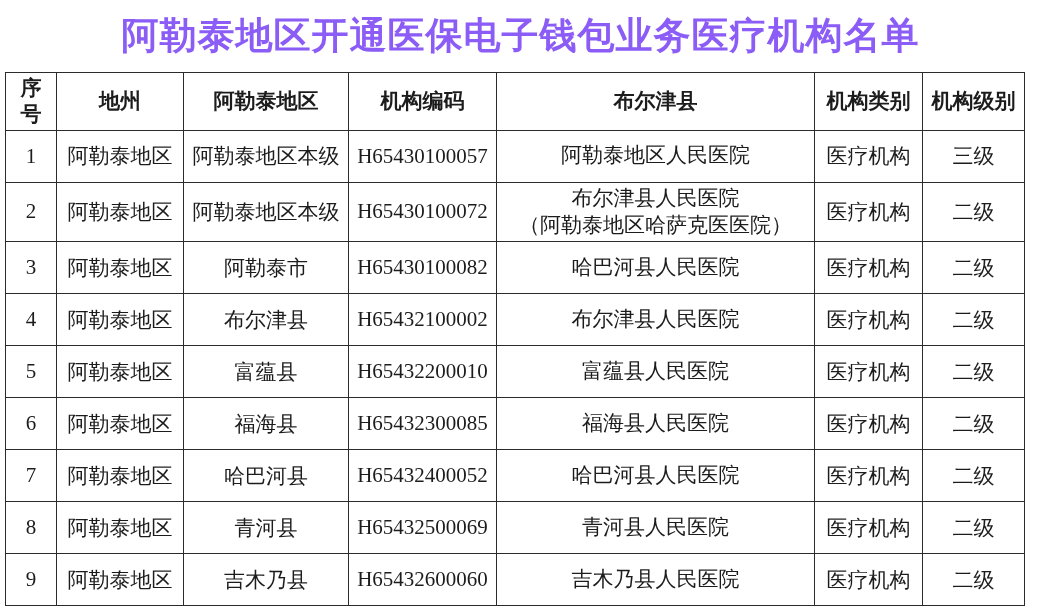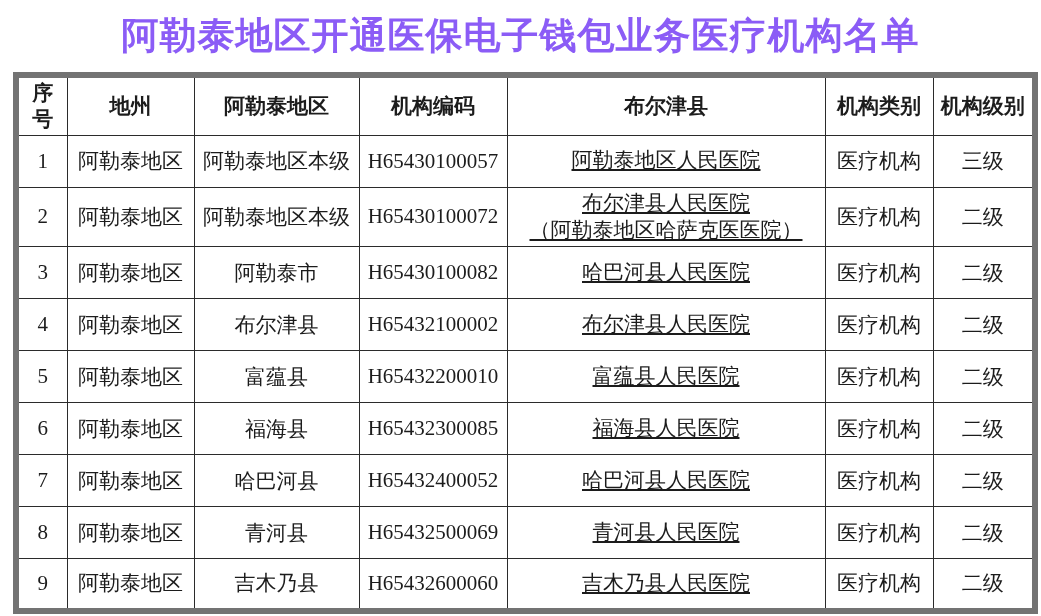--- a/index.html
+++ b/index.html
@@ -13,44 +13,43 @@
   .title {
     height: 72px;
     display: flex; align-items: center; justify-content: center;
     font-size: 37px; font-weight: bold;
     letter-spacing: 1px;
     color: #8b5cf6;
   }
   table.roster {
     border-collapse: collapse;
     table-layout: fixed;
-    margin-left: 13px;
+    margin-left: 5px;
     width: 1019px;
-    border: 6px solid #737373;
+    border: 1px solid #737373;
   }
   th, td {
     border: 1.5px solid #2b2b2b;
     text-align: center;
     vertical-align: middle;
     padding: 2px 4px;
     font-size: 21px;
     overflow: hidden;
   }
   th { font-weight: bold; height: 56px; }
   td { font-weight: normal; height: 52px; }
   th.wrap-vertical .hdr-label {
     display: inline-block;
     width: 24px;
     word-break: break-all;
     line-height: 1.25;
   }
   td.cell-name {
     white-space: pre-line;
     line-height: 1.3;
-    text-decoration: underline;
   }
 </style>
 </head>
 <body>
 
 <div class="title">阿勒泰地区开通医保电子钱包业务医疗机构名单</div>
 
 <table class="roster">
   <colgroup>
     <col style="width:51px">

